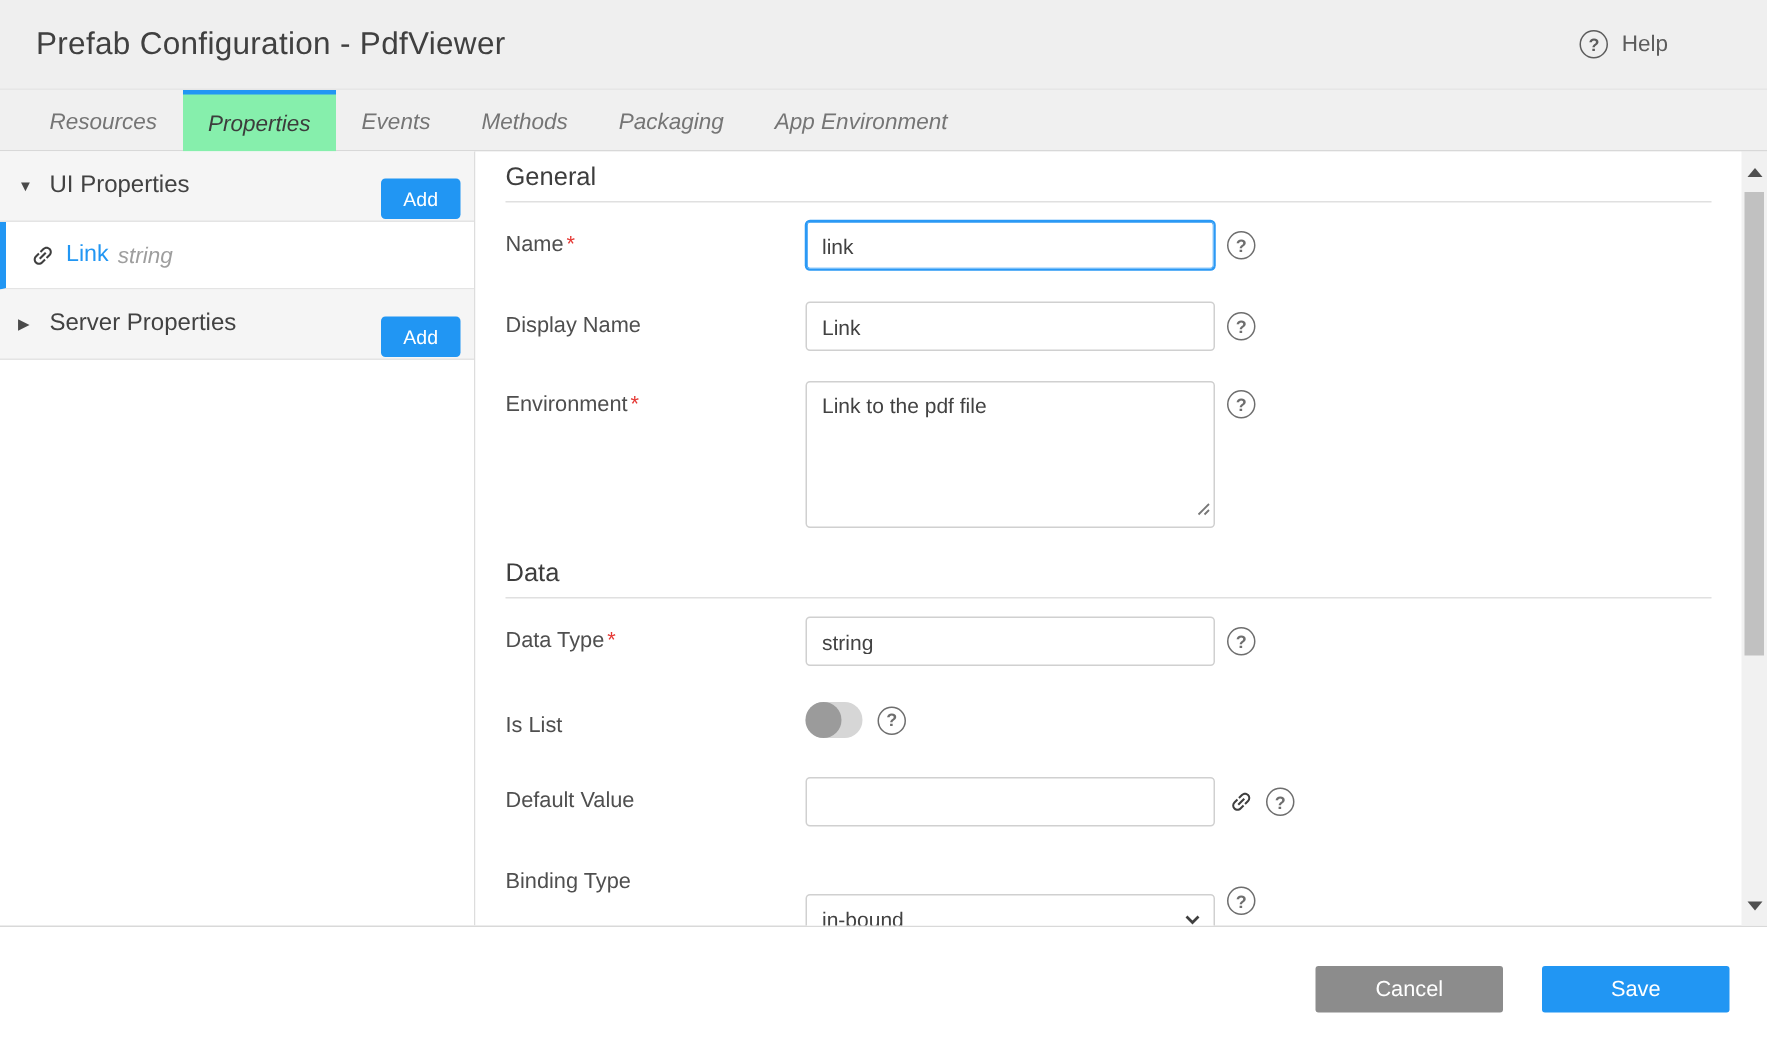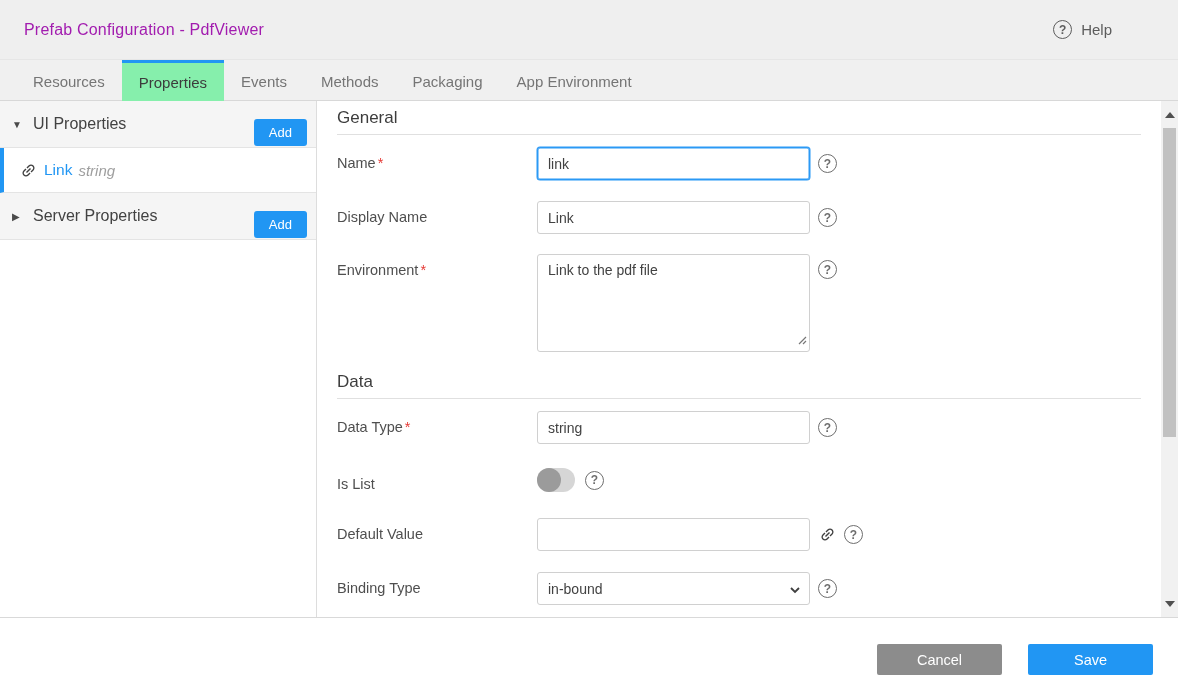--- a/index.html
+++ b/index.html
@@ -10,34 +10,34 @@
     background:#ffffff; color:#424242;
   }
   .app { width:1178px; height:696px; display:flex; flex-direction:column; }
 
   
   .hdr {
     height:60px; flex:0 0 60px; background:#efefef;
     display:flex; align-items:center; justify-content:space-between;
     padding:0 66px 0 24px; border-bottom:1px solid #e6e6e6;
   }
-  .hdr-title { font-size:16px; color:#a21caf; letter-spacing:.2px; }
+  .hdr-title { font-size:21px; color:#404040; letter-spacing:.2px; }
   .hdr-help { display:flex; align-items:center; gap:9px; color:#5c5c5c; font-size:15px; cursor:pointer; }
   .qicon {
     width:19px; height:19px; flex:0 0 19px; border:1.5px solid #6e6e6e; border-radius:50%;
     color:#6e6e6e; font-size:12px; line-height:16px; text-align:center;
     display:inline-flex; align-items:center; justify-content:center; font-weight:bold;
   }
   .hdr-help .qicon { border-color:#5c5c5c; color:#5c5c5c; }
 
   
   .tabbar {
     height:41px; flex:0 0 41px; background:#f0f0f0;
     border-bottom:1px solid #d8d8d8;
-    display:flex; align-items:stretch; padding-left:16px;
+    display:flex; align-items:stretch; padding-left:16px;font-style:italic;
   }
   .tab {
     padding:0 17px; font-size:15px; color:#757575;
     display:flex; align-items:center; cursor:pointer; border-top:3px solid transparent;
   }
   .tab.active {
     background:#86efac; color:#3c3c3c; border-top:3px solid #2196f3;
     margin-bottom:-1px;
   }
 
@@ -85,21 +85,21 @@
   .grip { position:absolute; right:3px; bottom:3px; pointer-events:none; color:#777; }
   .fctl .qicon { margin-left:8px; }
   .fctl.top .qicon { margin-top:6px; }
 
   
   .toggle { width:38px; height:24px; border-radius:12px; background:#d6d6d6; position:relative; cursor:pointer; }
   .knob { width:24px; height:24px; border-radius:50%; background:#9b9b9b; position:absolute; left:0; top:0; }
   .toggle + .qicon { margin-left:10px; }
 
   
-  .selwrap { position:relative; width:273px; }
+  .selwrap { position:relative; width:273px;margin-top:24px; }
   select.txt { appearance:none; -webkit-appearance:none; width:273px; padding-right:28px; cursor:pointer; }
   .chev { position:absolute; right:9px; top:10px; pointer-events:none; color:#3f3f3f; }
 
   
   .bind-ic { color:#3f3f3f; display:inline-flex; margin-left:9px; cursor:pointer; }
 
   
   .mt12 { margin-top:12px; } .mt21 { margin-top:21px; } .mt20 { margin-top:20px; }
   .mt24 { margin-top:24px; } .mt26 { margin-top:26px; }
 

